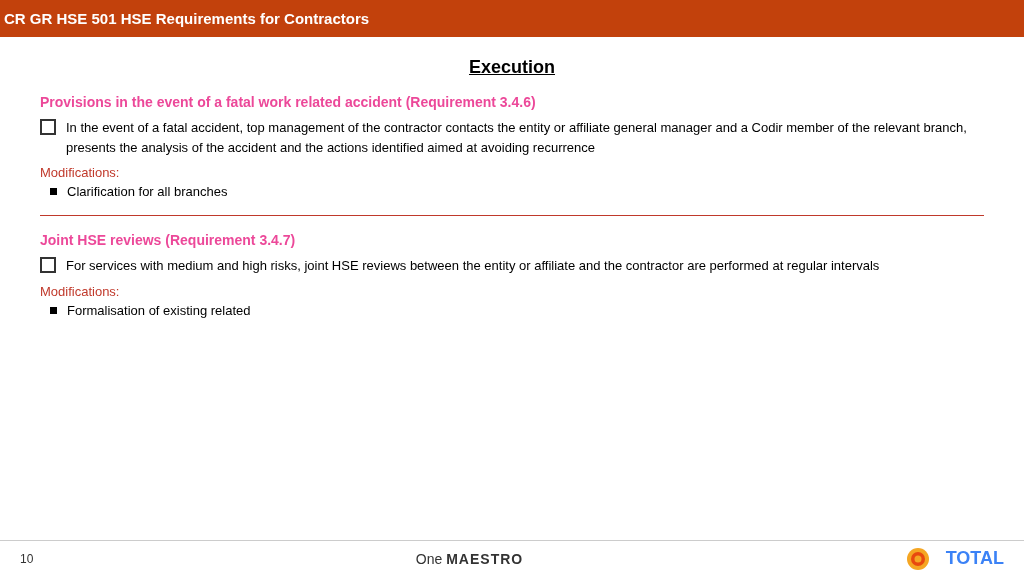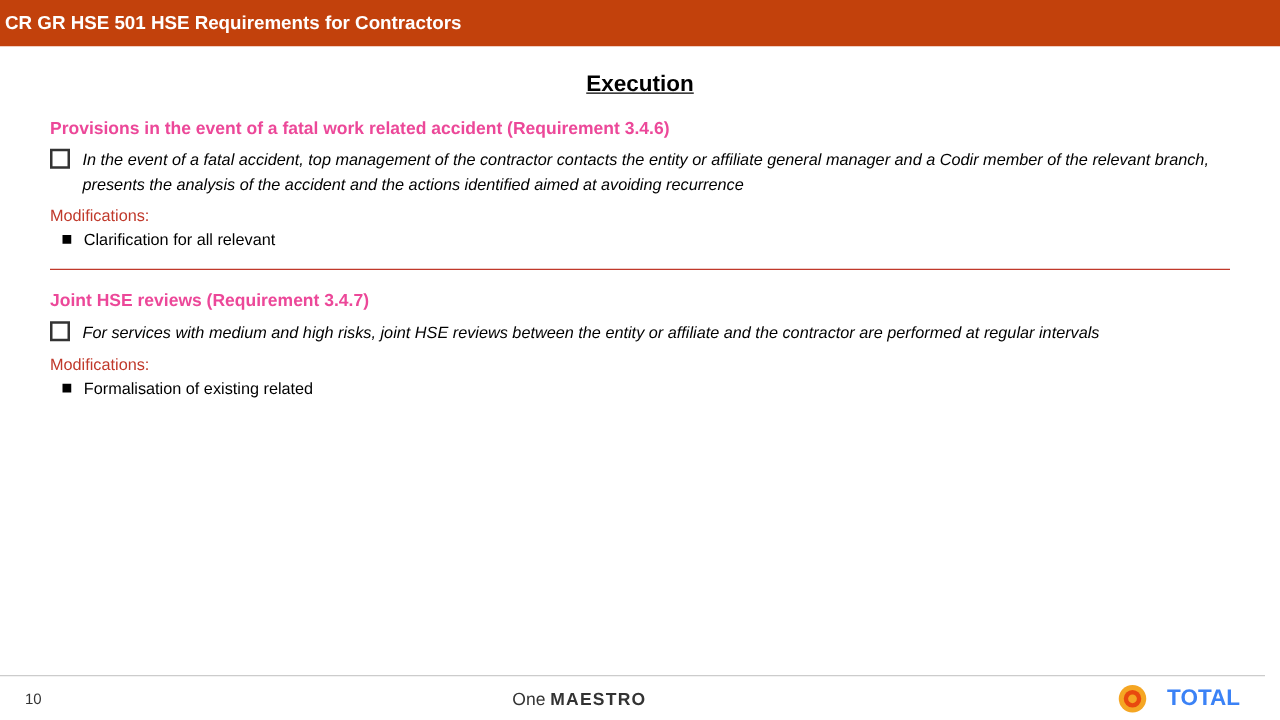--- a/index.html
+++ b/index.html
@@ -49,21 +49,20 @@
       color: #ec4899;
     }
 
     
     .checkbox-item {
       display: flex;
       align-items: flex-start;
       margin-bottom: 8px;
       font-size: 13px;
       color: #000;
-      font-style: italic;
     }
 
     .checkbox-icon {
       width: 16px;
       height: 16px;
       border: 2px solid #333;
       display: inline-block;
       flex-shrink: 0;
       margin-right: 10px;
       margin-top: 1px;
@@ -110,21 +109,21 @@
     
     .section-block {
       margin-bottom: 12px;
     }
 
     
     .footer {
       position: absolute;
       bottom: 0;
       left: 0;
-      right: 12px;
+      right: 0;
       height: 36px;
       border-top: 1px solid #ccc;
       display: flex;
       align-items: center;
       justify-content: space-between;
       padding: 0 20px;
     }
 
     .footer-page {
       font-size: 12px;
@@ -168,21 +167,21 @@
 
     <div class="checkbox-item">
       <span class="checkbox-icon"></span>
       <span class="checkbox-text">In the event of a fatal accident, top management of the contractor contacts the entity or affiliate general manager and a Codir member of the relevant branch, presents the analysis of the accident and the actions identified aimed at avoiding recurrence</span>
     </div>
 
     <div class="modifications-label">Modifications:</div>
 
     <div class="bullet-item">
       <span class="bullet-square"></span>
-      <span>Clarification for all relevant</span>
+      <span>Clarification for all branches</span>
     </div>
   </div>
 
   <hr class="divider">
 
   <div class="section-block">
     <div class="req-heading">Joint HSE reviews (Requirement 3.4.7)</div>
 
     <div class="checkbox-item">
       <span class="checkbox-icon"></span>

